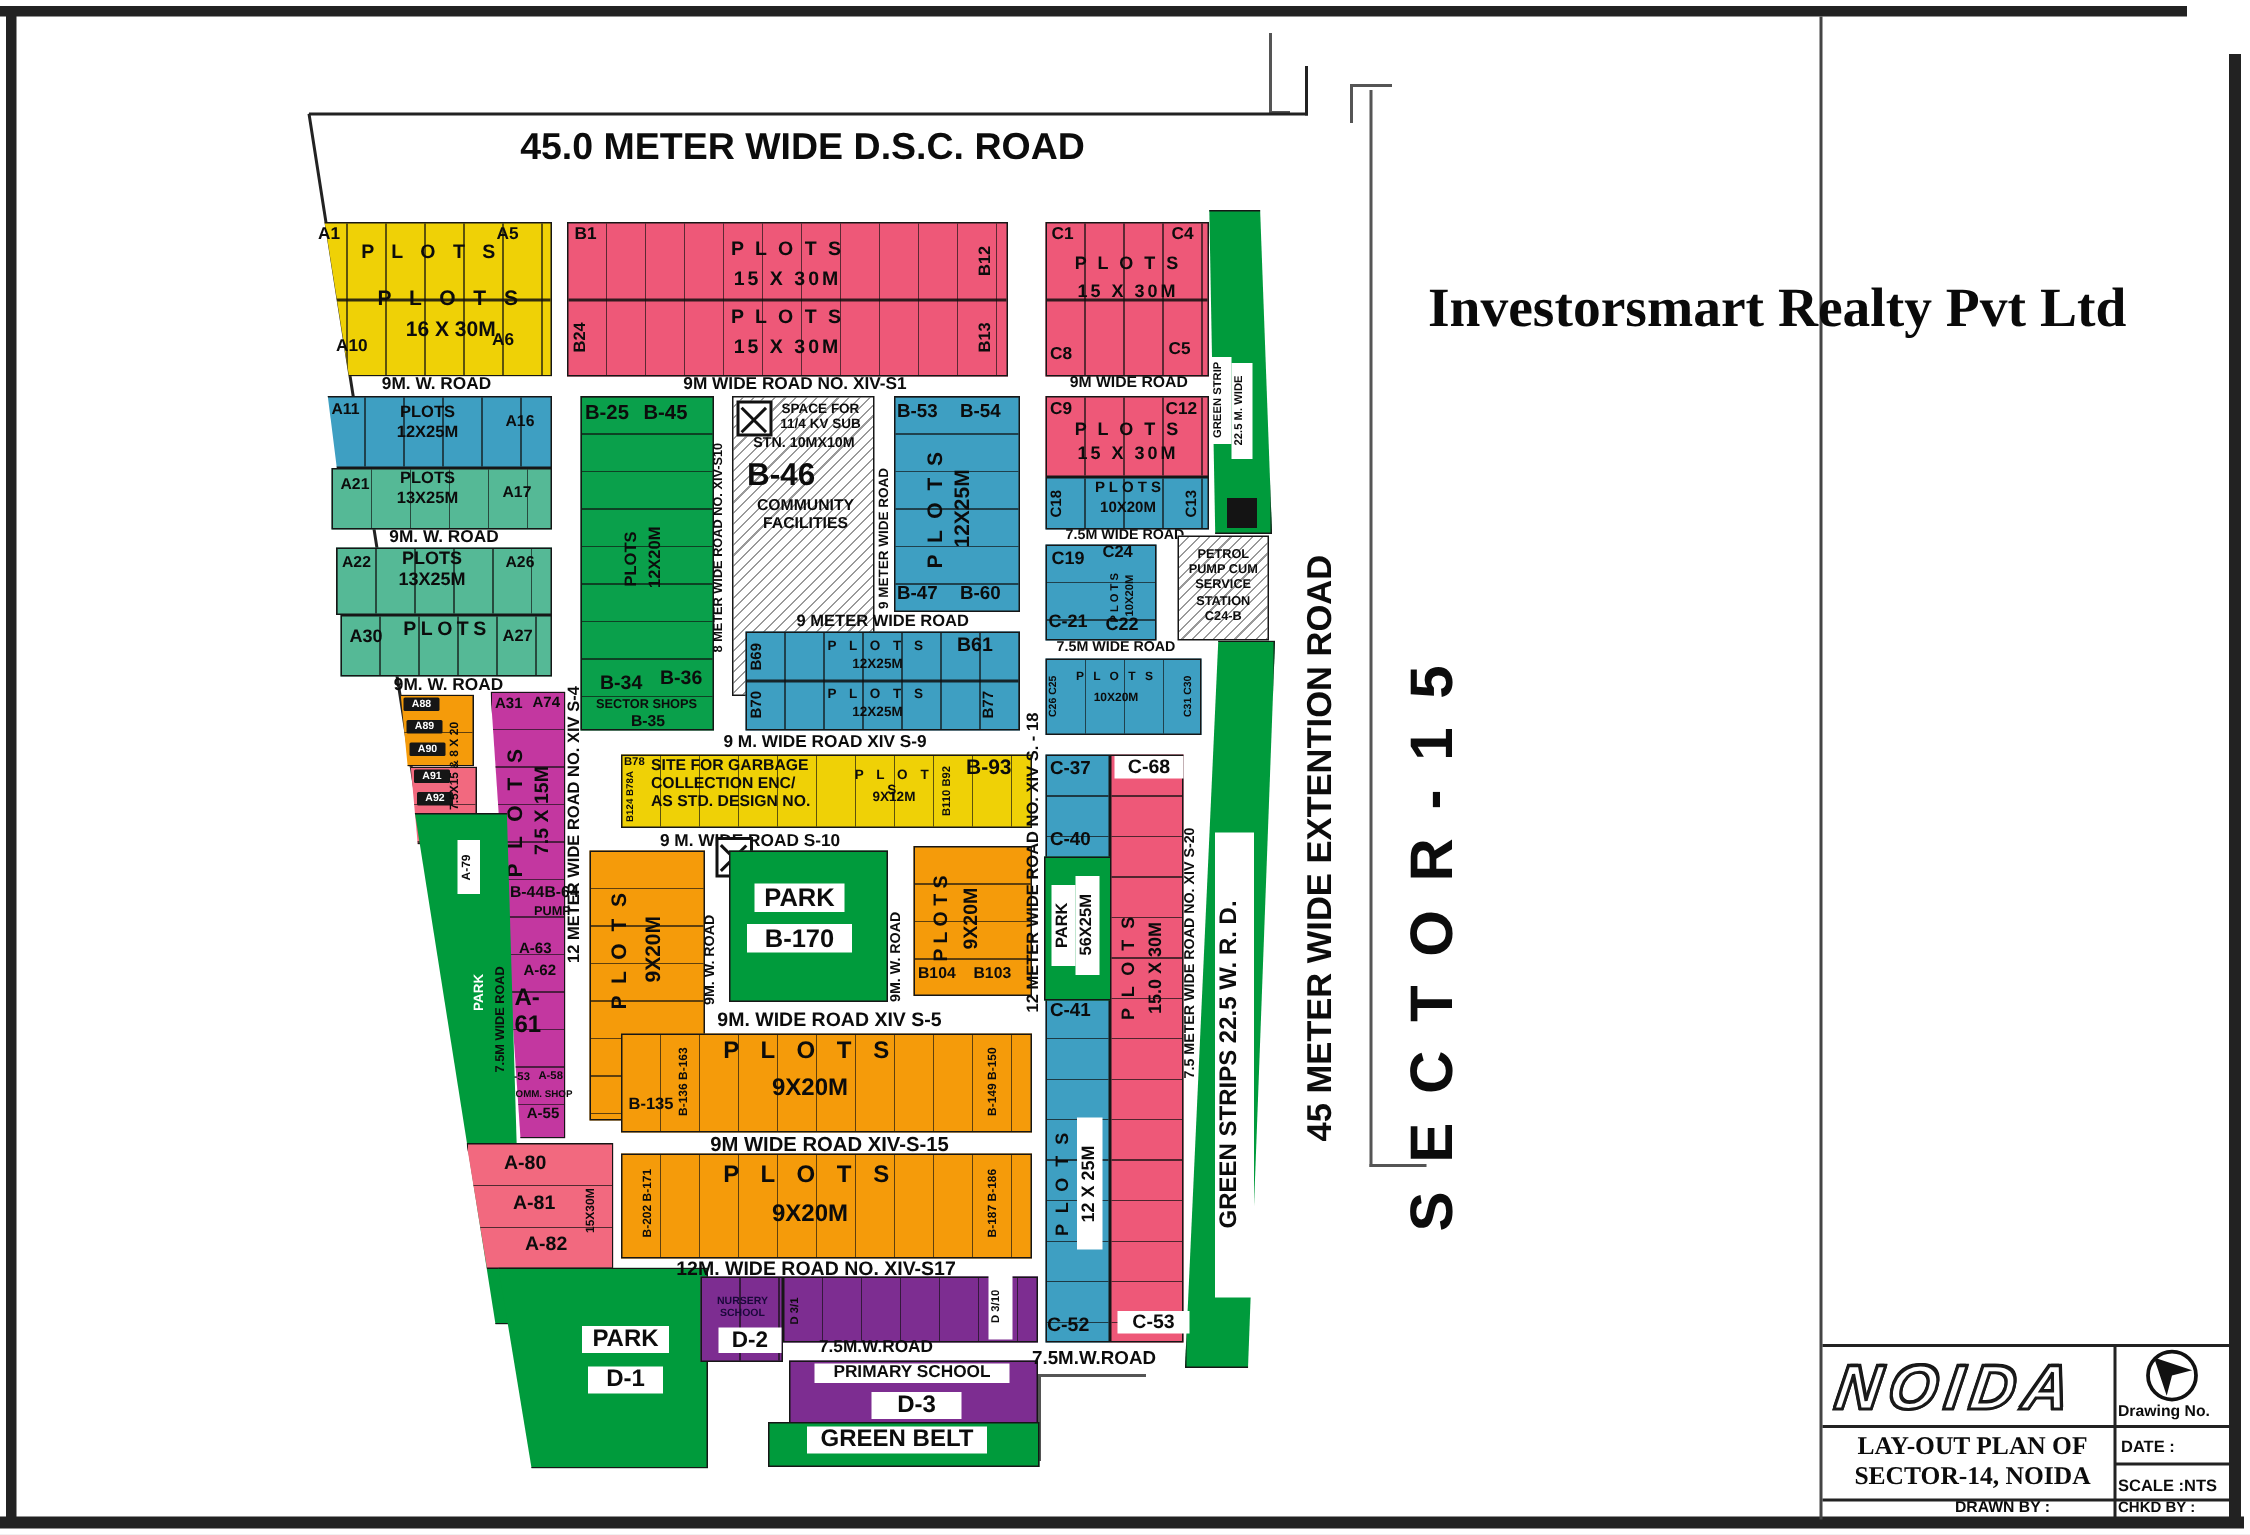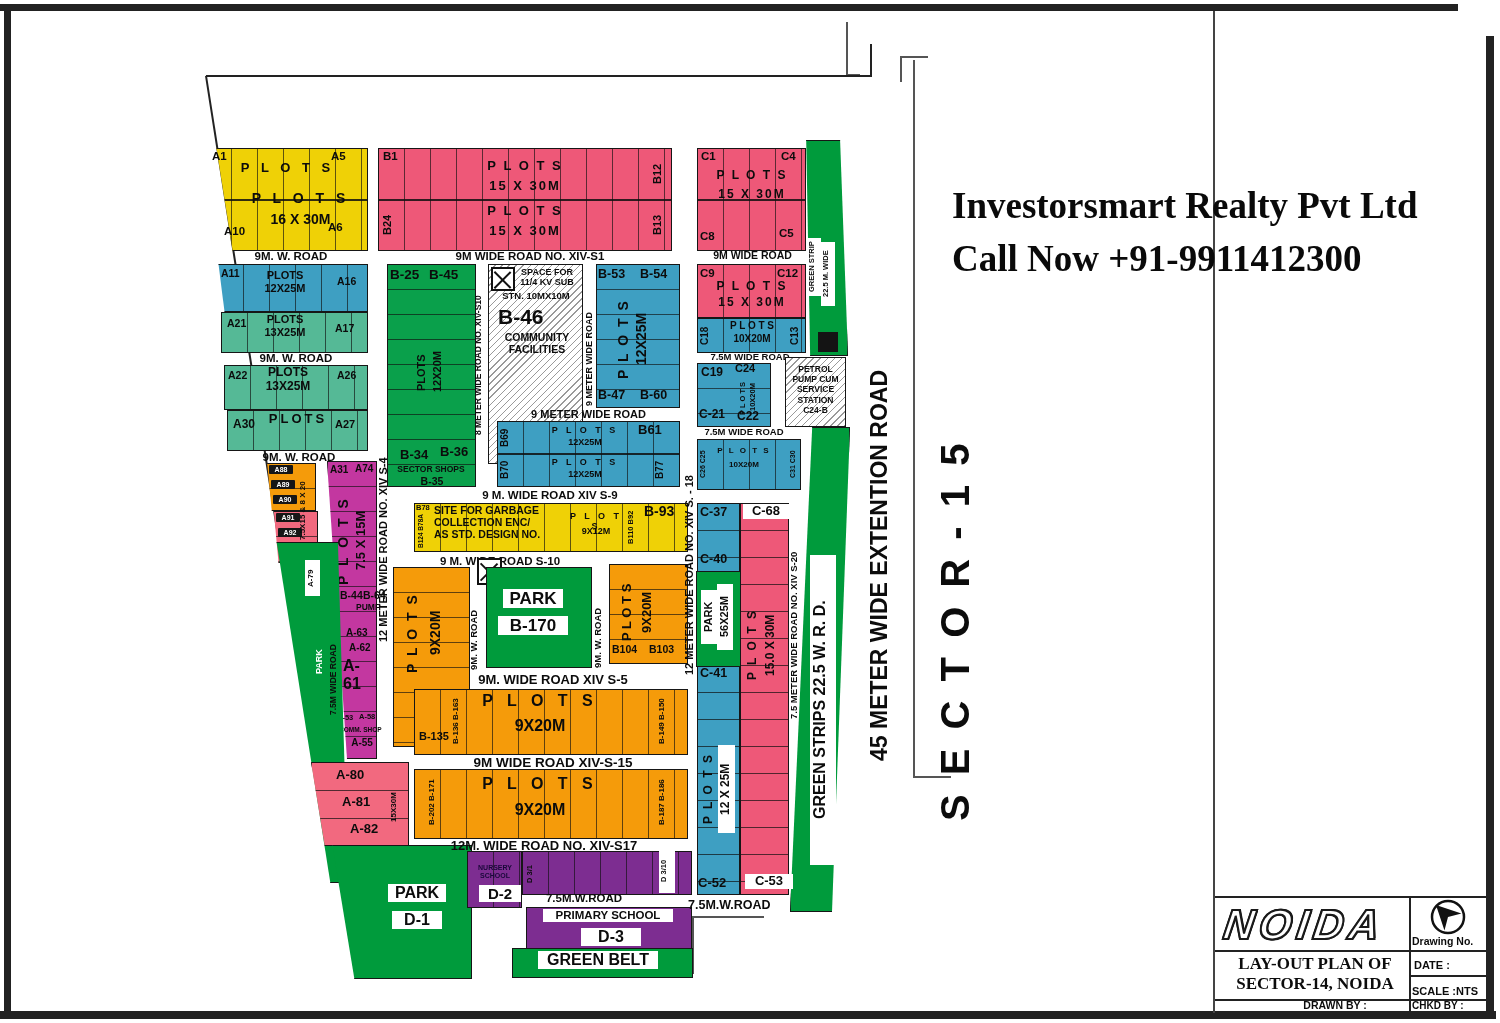--- a/index.html
+++ b/index.html
@@ -44,23 +44,23 @@
   <div class="ln" style="left:900px;top:56px;width:28px;height:2px;background:#555"></div>
   <div class="ln" style="left:900px;top:56px;width:2px;height:26px;background:#555"></div>
   <div class="ln" style="left:913px;top:60px;width:2px;height:718px;background:#555"></div>
   <div class="ln" style="left:913px;top:776px;width:38px;height:2px;background:#555"></div>
   <div class="ln" style="left:206px;top:75px;width:666px;height:2px"></div>
   <div class="ln" style="left:870px;top:44px;width:2px;height:33px"></div>
   <div class="ln" style="left:205px;top:76px;width:2px;height:810px;transform:rotate(-8.9deg);transform-origin:top left"></div>
   <div class="ln" style="left:692px;top:916px;width:72px;height:2px;background:#555"></div>
   <div class="ln" style="left:692px;top:916px;width:2px;height:58px;background:#555"></div>
 
+  <div class="lb c" style="left:310px;top:84px;width:450px;font-size:25px">45.0 METER WIDE D.S.C. ROAD</div>
 
   <div class="promo" style="left:952px;top:184px;font-size:37px">Investorsmart Realty Pvt Ltd</div>
-  <div class="promo" style="left:952px;top:237px;font-size:37px">Call Now +91-9911412300</div>
 
   <div class="lb vt" style="left:866px;top:295px;width:30px;height:540px;font-size:23px">45 METER WIDE EXTENTION ROAD</div>
   <div class="lb vt" style="left:933px;top:378px;width:52px;height:505px;font-size:40px;letter-spacing:4px">S E C T O R - 1 5</div>
 
   <div class="blk mid" style="left: 205px; top: 148px; width: 163px; height: 103px; clip-path: polygon(7% 0px, 100% 0px, 100% 100%, 17% 100%); background-color: rgb(239, 209, 6);"></div>
   <div class="lb" style="left:212px;top:150px;width:26px;font-size:11.5px">A1</div>
   <div class="lb" style="left:331px;top:150px;width:26px;font-size:11.5px">A5</div>
   <div class="lb c" style="left:230px;top:161px;width:115px;font-size:13px;letter-spacing:4px">P L O T S</div>
   <div class="lb c" style="left:243px;top:191px;width:115px;font-size:14px;letter-spacing:4px">P L O T S</div>
   <div class="lb c" style="left:243px;top:212px;width:115px;font-size:14px">16 X 30M</div>

